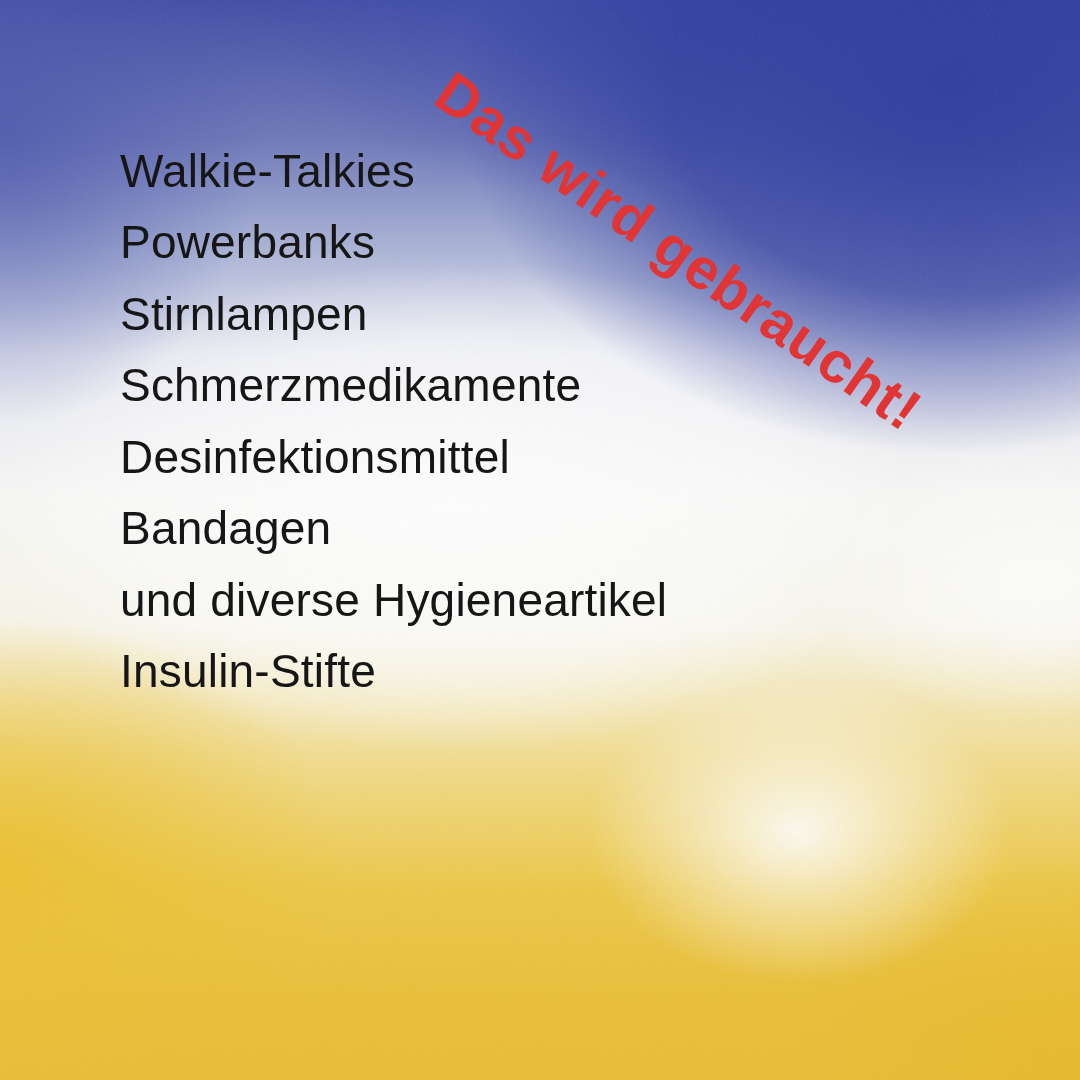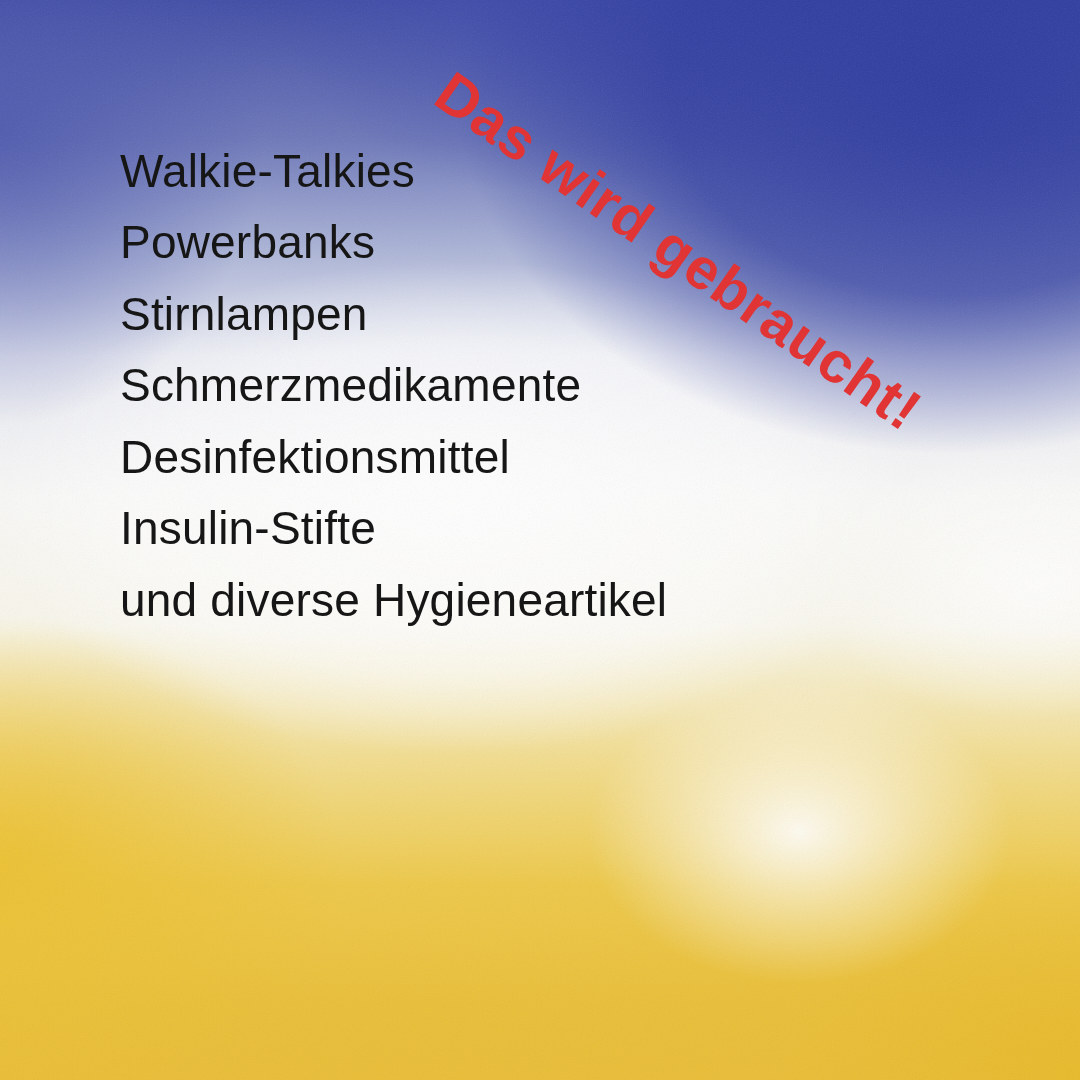--- a/index.html
+++ b/index.html
@@ -109,17 +109,18 @@
   </svg>
 
   <div class="headline">Das wird gebraucht!</div>
 
   <div class="items">
     <div class="line">Walkie-Talkies</div>
     <div class="line">Powerbanks</div>
     <div class="line">Stirnlampen</div>
     <div class="line">Schmerzmedikamente</div>
     <div class="line">Desinfektionsmittel</div>
+    <div class="line">Bandagen</div>
+    <div class="line">und diverse Hygieneartikel</div>
     <div class="line">Insulin-Stifte</div>
-    <div class="line">und diverse Hygieneartikel</div>
   </div>
 
 </div>
 
 </body></html>

